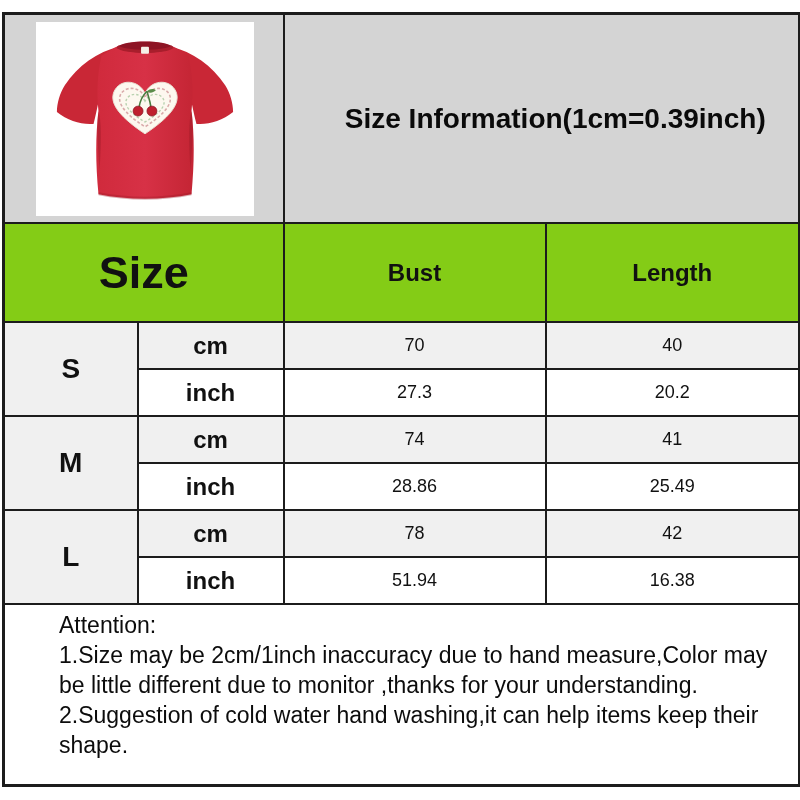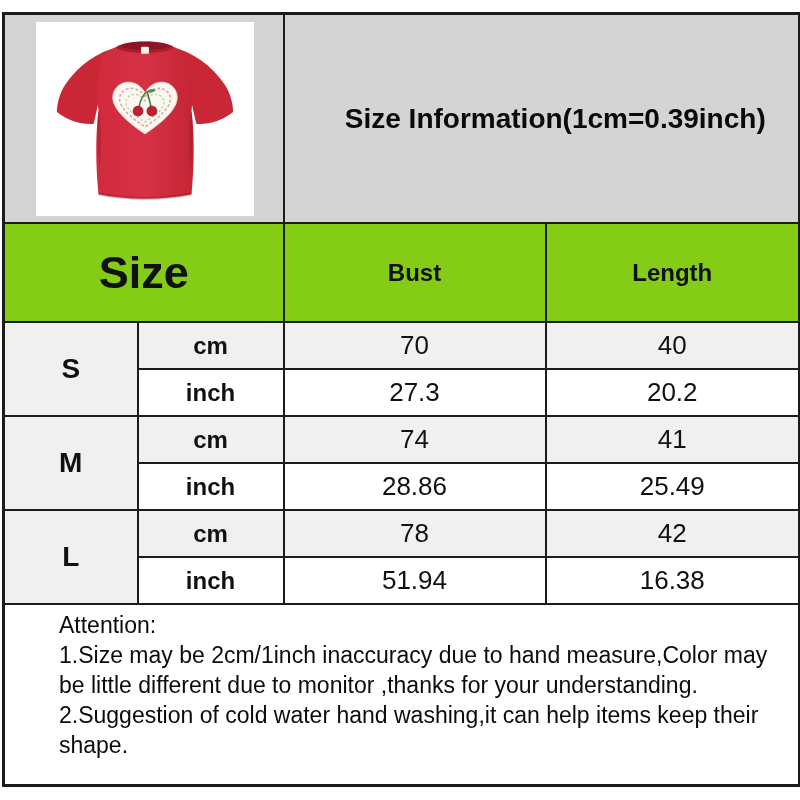--- a/index.html
+++ b/index.html
@@ -34,21 +34,21 @@
   .size-head{font-size:45px;font-weight:bold;}
   .col-head{font-size:24px;font-weight:bold;}
   
   td.size-letter{
     background:#c2c2c2;font-size:28px;font-weight:bold;
   }
   tr.unit-row td{height:45px;}
   tr.cm-row td{background:#f0f0f0;}
   tr.inch-row td{background:#ffffff;}
   td.unit-cell{font-size:24px;font-weight:bold;}
-  td.value-cell{font-size:26px;font-weight:normal;}
+  td.value-cell{font-size:18px;font-weight:normal;}
   
   td.attention-cell{
     background:#ffffff;height:174px;
     text-align:left;vertical-align:top;
     padding:5px 8px 0 8px;
   }
   .attention-heading,.attention-note{
     font-size:23px;line-height:30px;font-weight:normal;color:#0c0c0c;margin-left:46px;
   }
 </style>

